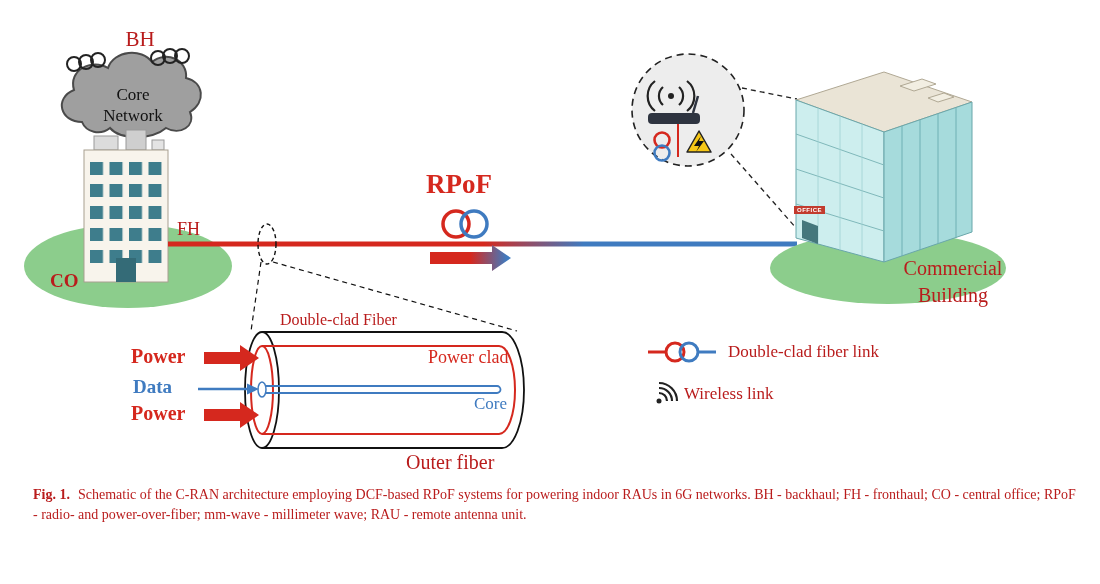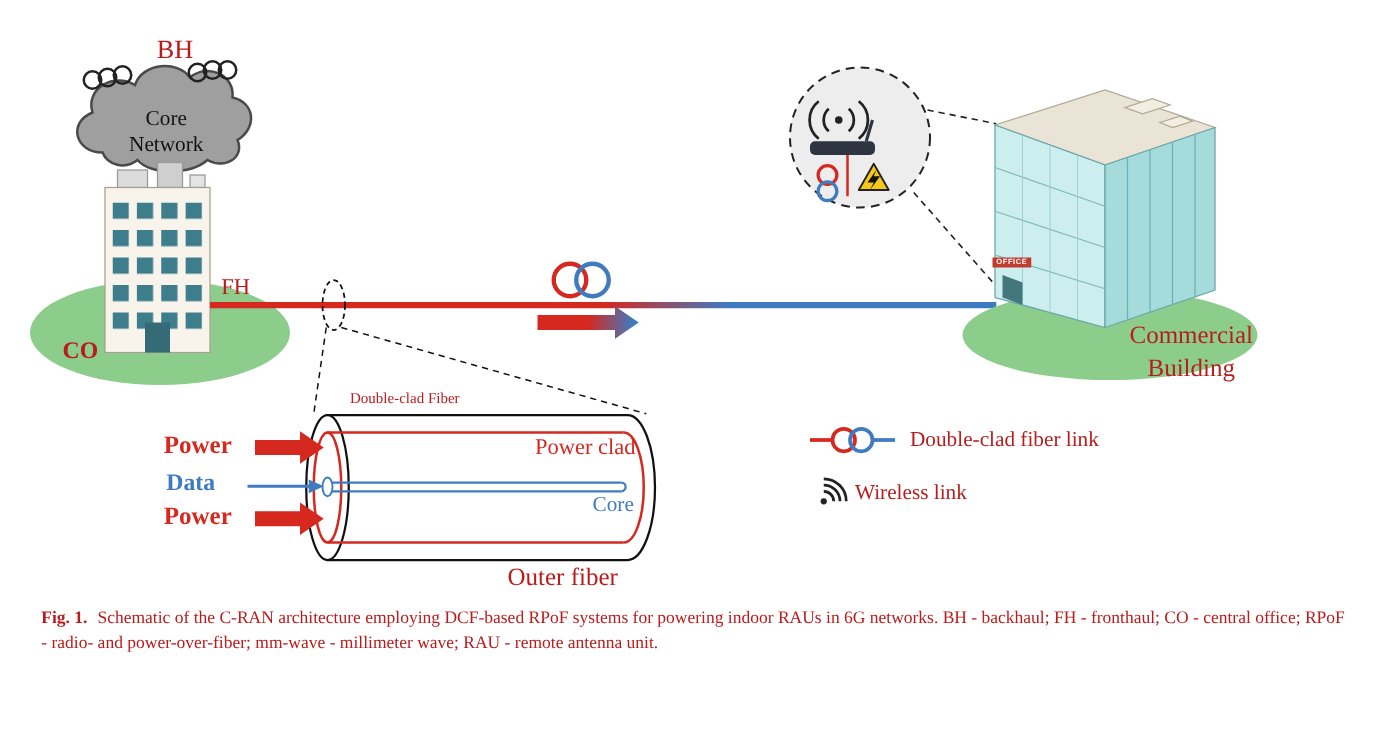--- a/index.html
+++ b/index.html
@@ -13,21 +13,21 @@
   .blue{color:#3f7bc0;}
   #lbl-bh{left:110px;top:27px;width:60px;font-size:21px;}
   #lbl-corenet{left:81px;top:84px;width:104px;font-size:17px;line-height:1.25;color:#111;}
   #lbl-fh{left:177px;top:219px;font-size:18px;}
   #lbl-co{left:50px;top:270px;font-size:19px;font-weight:bold;}
   #lbl-rpof{left:426px;top:169px;width:90px;font-size:27px;font-weight:600;}
   #lbl-rau{left:611px;top:167px;width:154px;font-size:19px;line-height:1.3;}
   #lbl-commercial{left:876px;top:255px;width:154px;font-size:20px;line-height:1.35;}
   #lbl-office{left:794px;top:206px;background:#c23b2e;color:#fff;font-size:6px;font-weight:700;
               letter-spacing:.5px;padding:1px 3px;font-family:"Liberation Sans",sans-serif;}
-  #lbl-dcf-title{left:280px;top:311px;font-size:12px;}
+  #lbl-dcf-title{left:280px;top:311px;font-size:16px;}
   #lbl-innerclad{left:428px;top:347px;font-size:18px;}
   #lbl-core{left:474px;top:394px;font-size:17px;}
   #lbl-outerclad{left:406px;top:451px;font-size:20px;}
   #lbl-power-top{left:131px;top:345px;font-size:20px;font-weight:700;}
   #lbl-data{left:133px;top:376px;font-size:19px;font-weight:600;}
   #lbl-power-bottom{left:131px;top:402px;font-size:20px;font-weight:700;}
   #lbl-legend-dcf{left:728px;top:342px;font-size:17px;}
   #lbl-legend-wireless{left:684px;top:384px;font-size:17px;}
   #caption{left:33px;top:485px;width:1046px;font-size:14px;line-height:1.42;white-space:normal;}
   #caption .figlab{font-weight:700;margin-right:8px;}
@@ -173,20 +173,21 @@
         <path d="M 677 401 A 18 18 0 0 0 659 383" fill="none" stroke="#222" stroke-width="2.2"></path>
       </g>
     </g>
   </svg>
 
   <div class="t center" id="lbl-bh">BH</div>
   <div class="t center preline" id="lbl-corenet">Core
 Network</div>
   <div class="t" id="lbl-fh">FH</div>
   <div class="t" id="lbl-co">CO</div>
+  <div class="t red" id="lbl-rpof">RPoF</div>
   <div class="t center preline" id="lbl-commercial">Commercial
 Building</div>
   <div class="t" id="lbl-office">OFFICE</div>
 
   <div class="t" id="lbl-dcf-title">Double-clad Fiber</div>
   <div class="t red" id="lbl-innerclad">Power clad</div>
   <div class="t blue" id="lbl-core">Core</div>
   <div class="t" id="lbl-outerclad">Outer fiber</div>
   <div class="t red" id="lbl-power-top">Power</div>
   <div class="t blue" id="lbl-data">Data</div>

